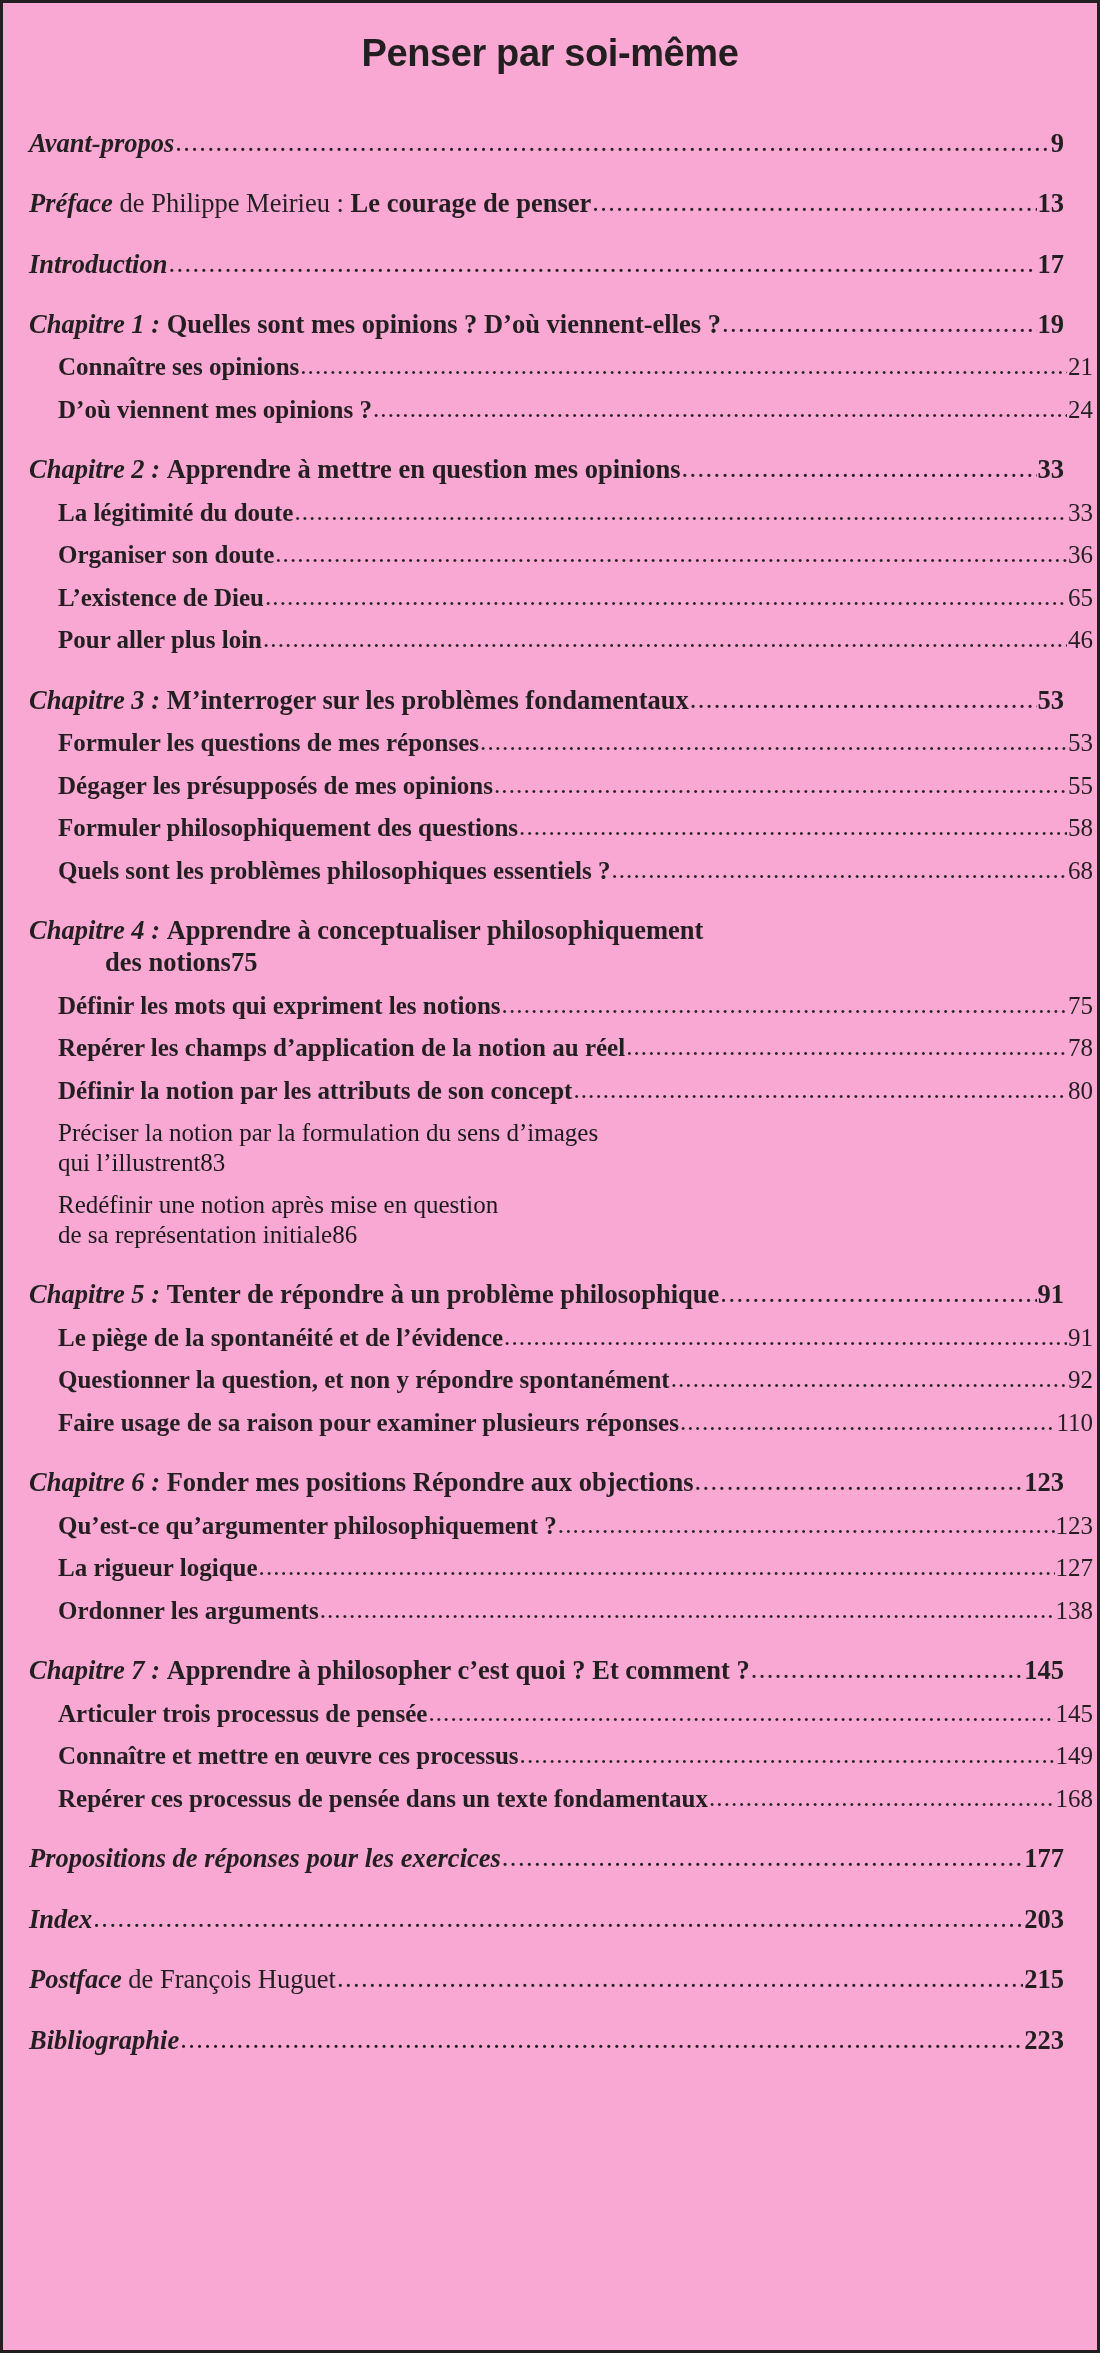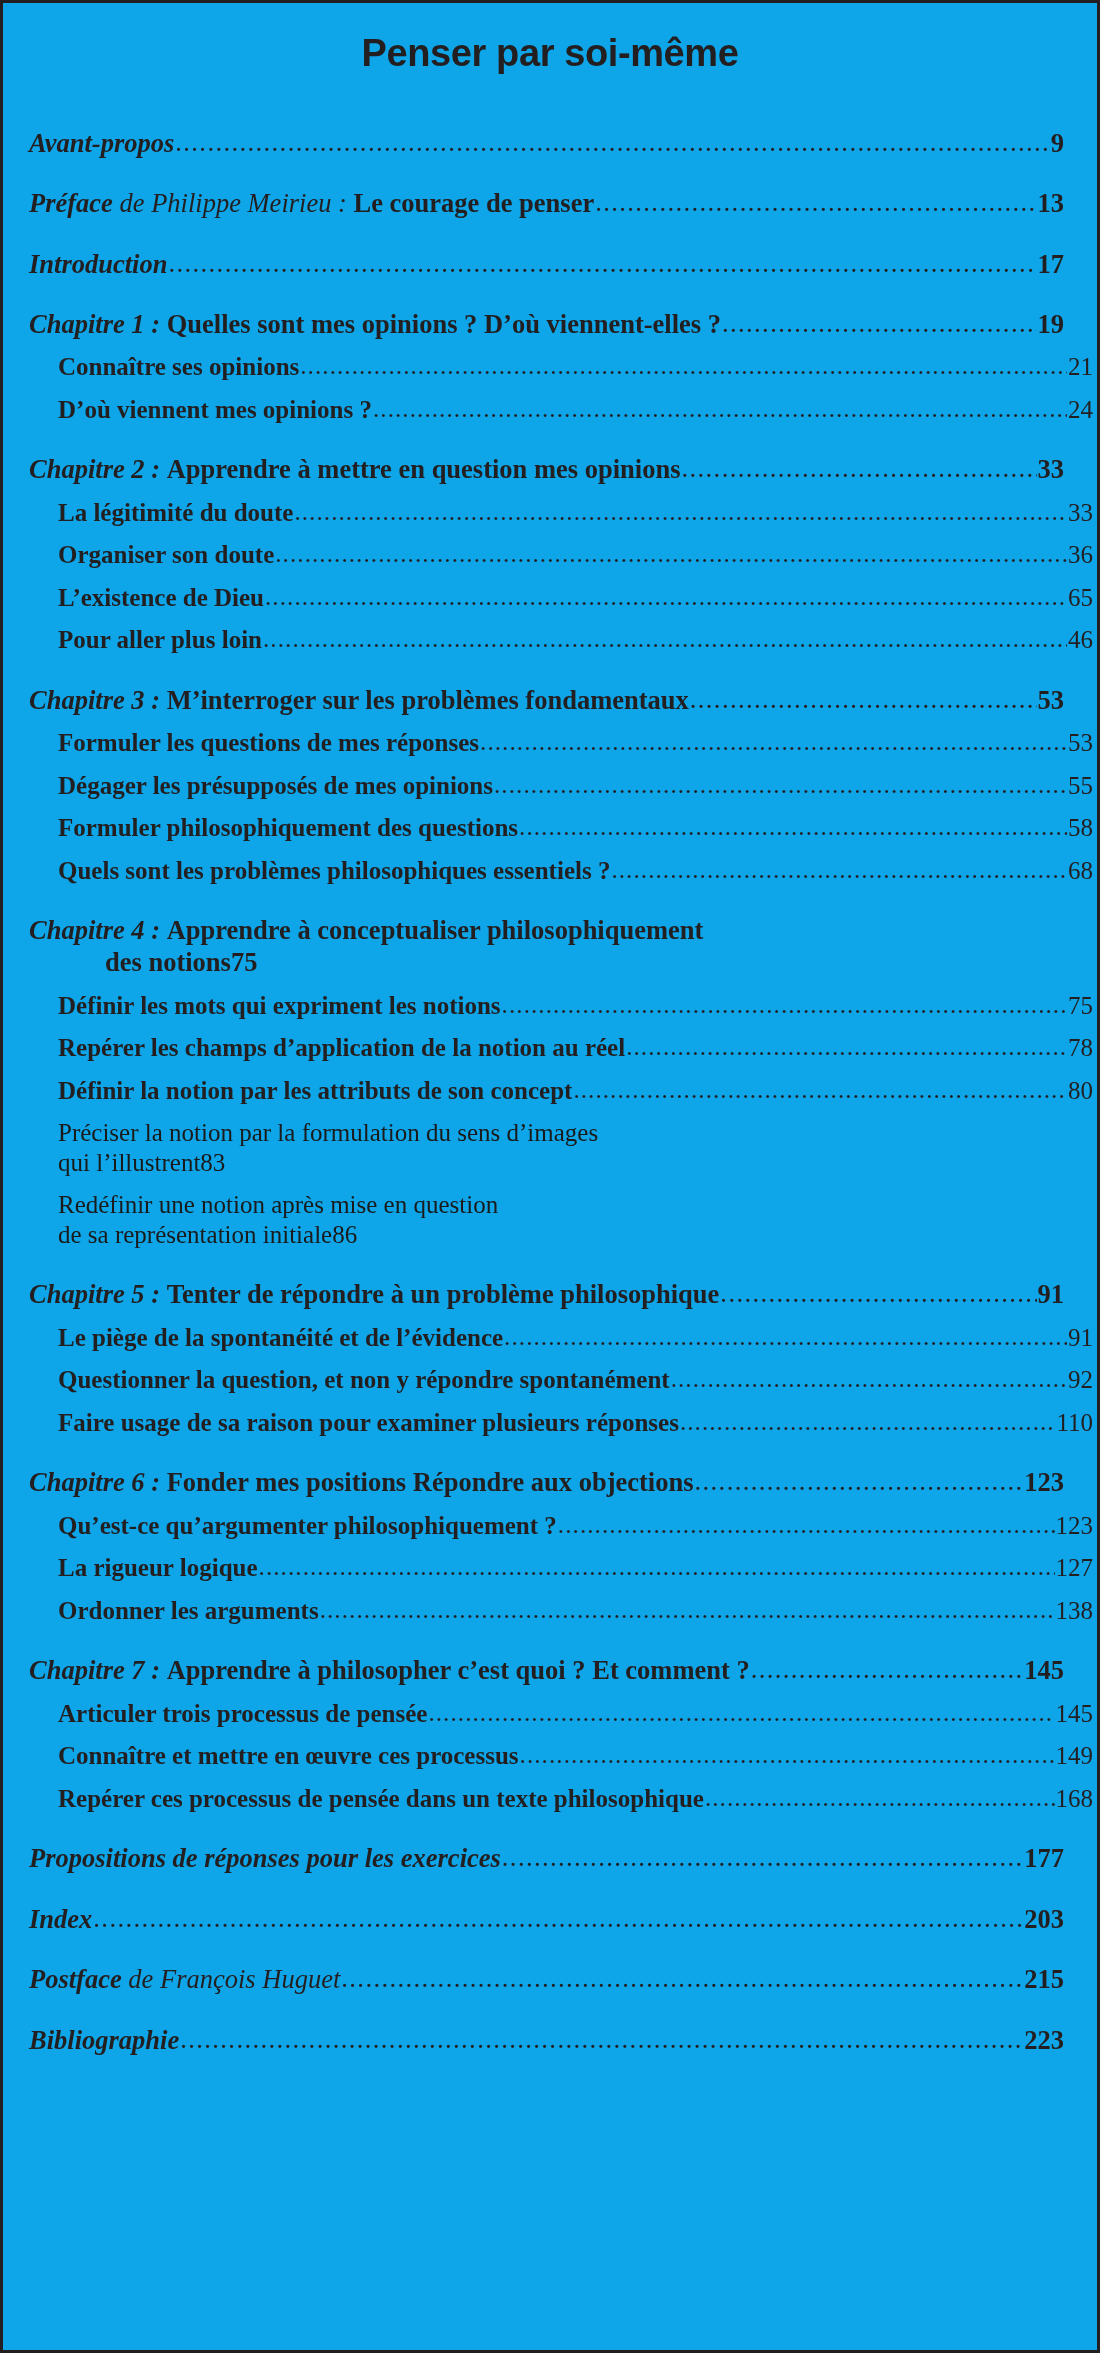--- a/index.html
+++ b/index.html
@@ -14,21 +14,21 @@
     color: #1a1a1a;
     overflow: hidden;
   }
 
   .page {
     position: relative;
     box-sizing: border-box;
     width: 1100px;
     height: 2353px;
     border: 3px solid #231f20;
-    background: #0ea5e9;
+    background: #f9a8d4;
     padding: 0;
   }
 
   .page-title {
     text-align: center;
     font-family: "Liberation Sans", "DejaVu Sans", sans-serif;
     font-weight: bold;
     font-size: 38px;
     letter-spacing: -0.4px;
     color: #231f20;
@@ -88,21 +88,20 @@
     font-weight: bold;
   }
   .lvl1 .leader::before {
     letter-spacing: 1.4px;
   }
   .lvl1 .it {
     font-style: italic;
   }
   .lvl1 .reg {
     font-weight: normal;
-    font-style: italic;
   }
 
   
   .lvl1.first {
     margin-top: 51px;
   }
   .wrap-head {
     font-size: 26.5px;
     font-weight: bold;
     margin-top: 30px;
@@ -318,21 +317,21 @@
         <span class="label">Articuler trois processus de pensée</span>
         <span class="leader"></span>
         <span class="page-num">145</span>
       </div>
       <div class="entry lvl2">
         <span class="label">Connaître et mettre en œuvre ces processus</span>
         <span class="leader"></span>
         <span class="page-num">149</span>
       </div>
       <div class="entry lvl2">
-        <span class="label">Repérer ces processus de pensée dans un texte philosophique</span>
+        <span class="label">Repérer ces processus de pensée dans un texte fondamentaux</span>
         <span class="leader"></span>
         <span class="page-num">168</span>
       </div>
       <div class="entry lvl1">
         <span class="label"><span class="it">Propositions de réponses pour les exercices</span></span>
         <span class="leader"></span>
         <span class="page-num">177</span>
       </div>
       <div class="entry lvl1">
         <span class="label"><span class="it">Index</span></span>

